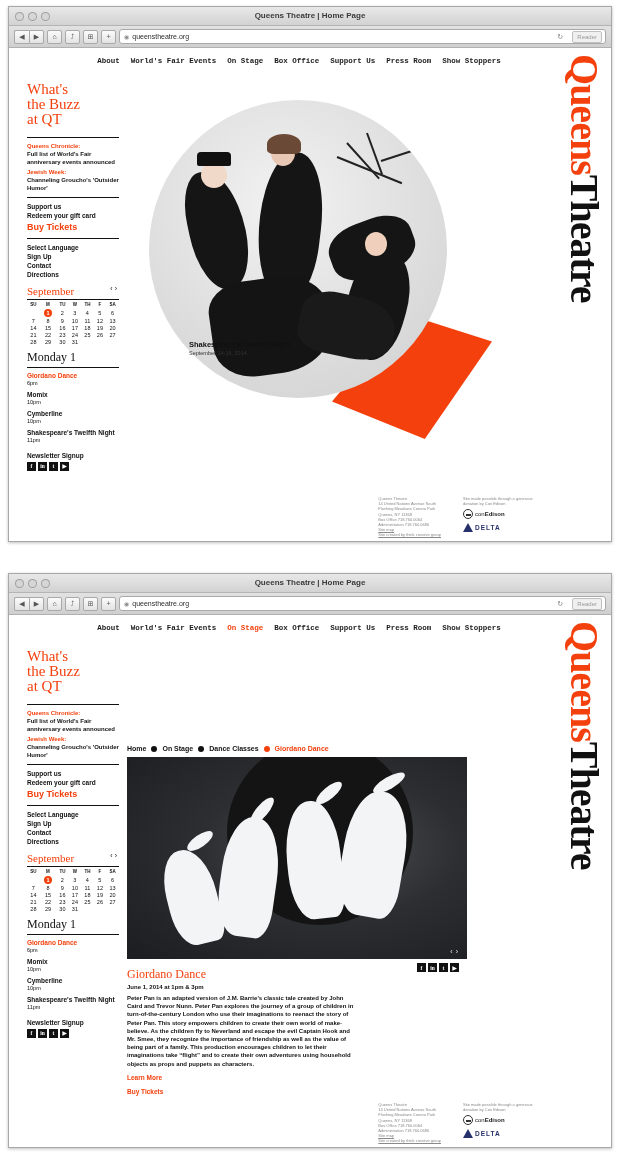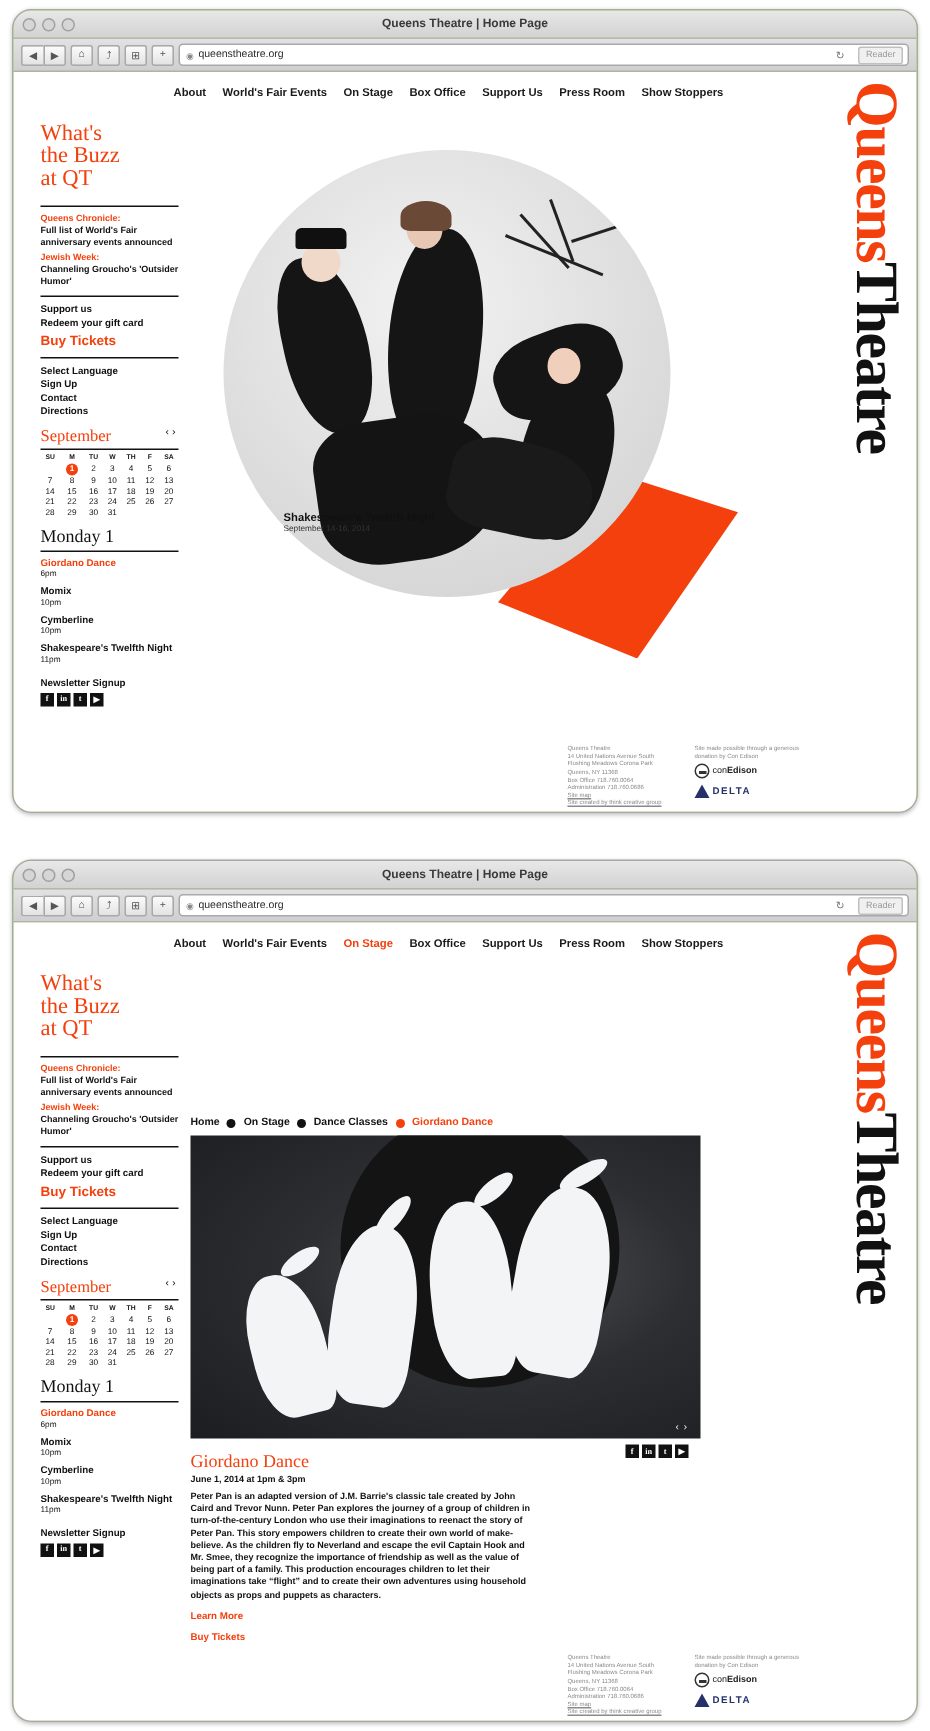--- a/index.html
+++ b/index.html
@@ -14,23 +14,23 @@
     position: relative;
     background: #ffffff;
     overflow: hidden;
   }
 
   
   .window {
     position: absolute;
     left: 8px;
     width: 604px;
-    background: #bef264;
+    background: #b91c1c;
     border: 1px solid #a8a8a8;
-    border-radius: 13px;
+    border-radius: 0;
     overflow: hidden;
     box-shadow: 0 1px 3px rgba(0,0,0,0.25);
   }
   .window.win1 { top: 6px; height: 536px; }
   .window.win2 { top: 573px; height: 575px; }
 
   .titlebar {
     height: 19px;
     background: linear-gradient(#e8e8e8, #d2d2d2);
     border-bottom: 1px solid #b4b4b4;
@@ -150,20 +150,21 @@
     justify-content: center;
     gap: 11px;
     padding-left: 40px;
   }
   .mainnav a {
     font-size: 7.5px;
     font-weight: bold;
     color: #1a1a1a;
     text-decoration: none;
     white-space: nowrap;
+    font-family: Liberation Mono, monospace;
   }
   .mainnav a.active { color: #f4400d; }
 
   
   .leftcol {
     position: absolute;
     left: 18px;
     top: 34px;
     width: 92px;
   }

